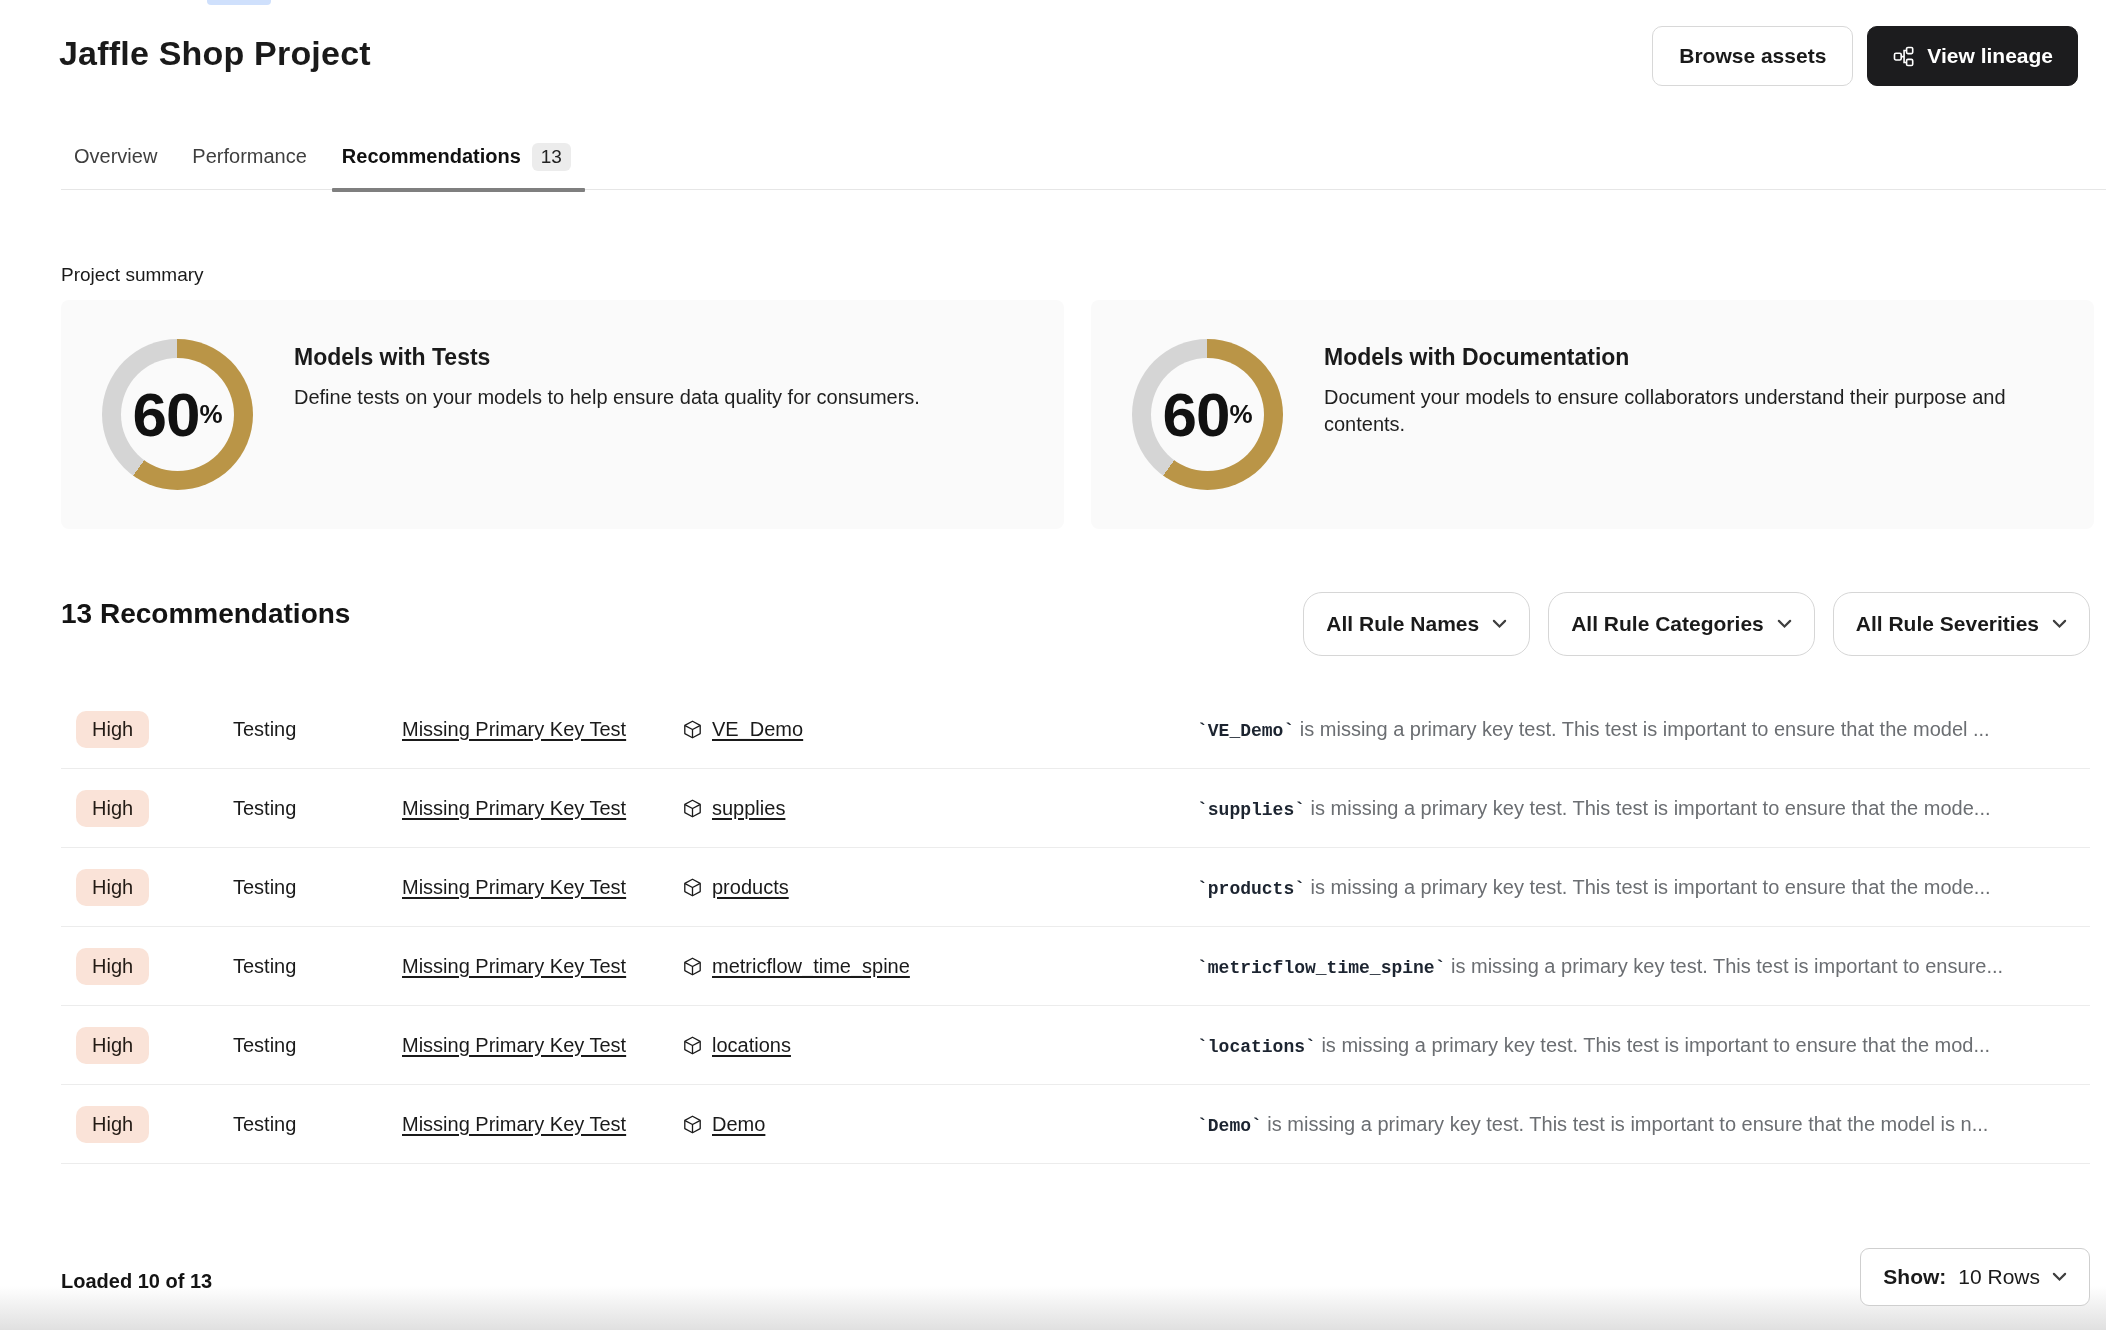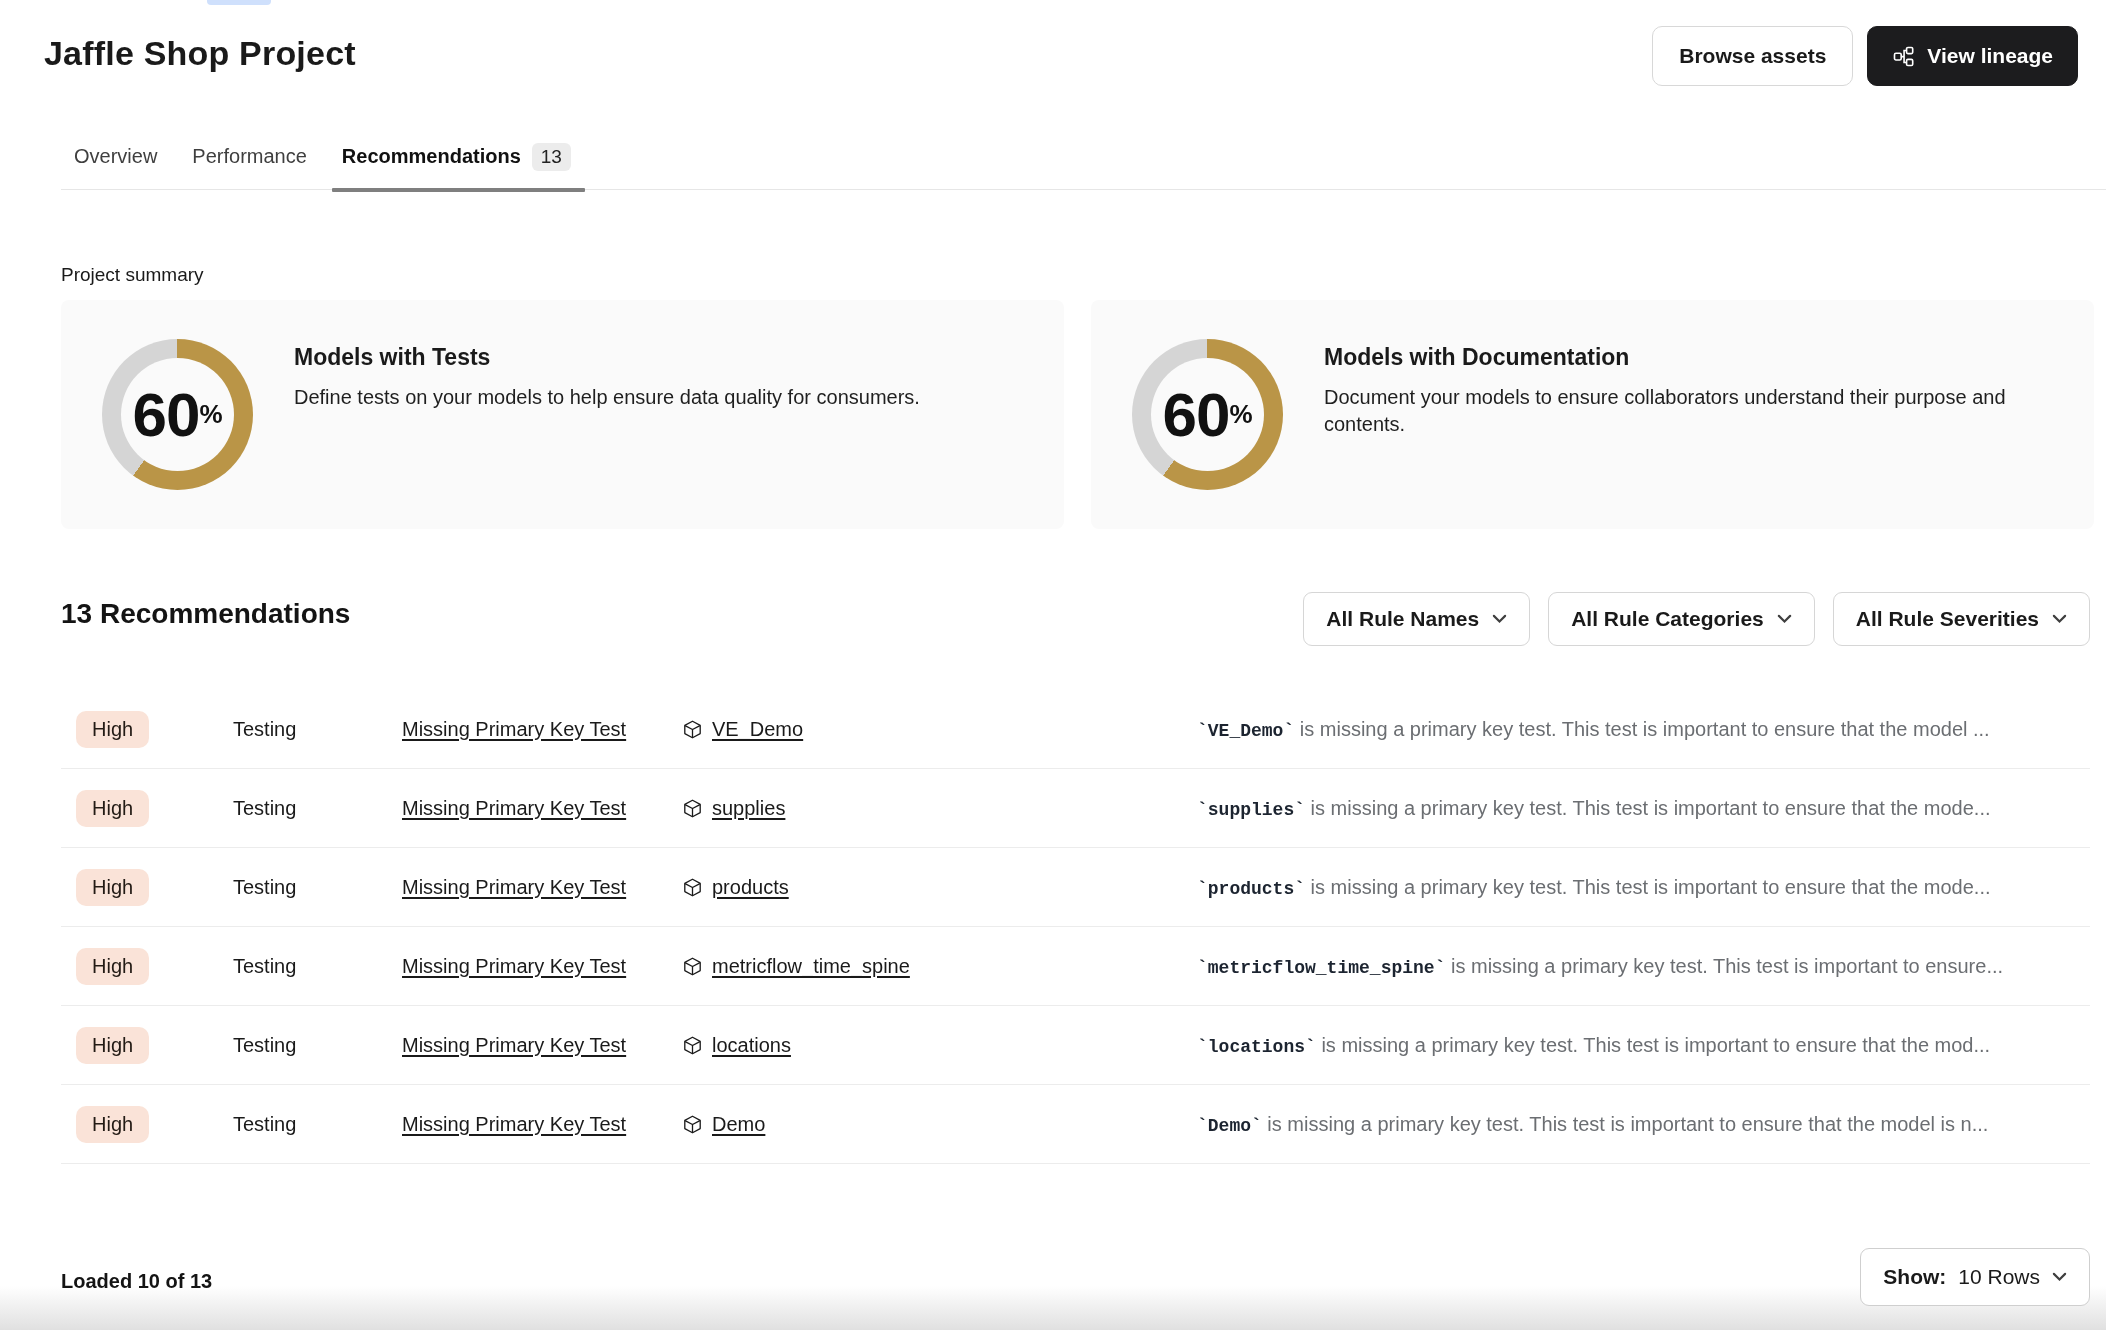--- a/index.html
+++ b/index.html
@@ -7,21 +7,21 @@
   .page {
     position:relative; width:2106px; height:1330px; overflow:hidden;
     font-family:"Liberation Sans", sans-serif; color:#1a1a1a; background:#fff;
   }
 
   
   .top-sliver { position:absolute; left:207px; top:0; width:64px; height:5px;
     background:#cfe0fc; border-radius:0 0 4px 4px; }
 
   
-  .page-title { position:absolute; left:44px; top:34px; font-size:34px; font-weight:600; letter-spacing:0.2px; }
+  .page-title { position:absolute; left:59px; top:34px; font-size:34px; font-weight:600; letter-spacing:0.2px; }
   .header-actions { position:absolute; top:26px; right:28px; display:flex; gap:14px;justify-content:flex-end; }
   .btn { display:flex; align-items:center; justify-content:center; height:60px;
     border-radius:10px; font-size:21px; font-weight:600; cursor:pointer; }
   .btn-secondary { background:#fff; border:1px solid #d8d8d8; padding:0 26px; color:#1a1a1a; }
   .btn-primary { background:#1c1c1e; border:1px solid #1c1c1e; color:#fff; padding:0 24px; gap:12px; }
   .btn-primary svg { display:block; }
 
   
   .tabs { position:absolute; left:61px; right:0; top:140px; height:50px;
     display:flex; gap:35px; padding-left:13px; border-bottom:1px solid #e6e6e6; }
@@ -40,22 +40,22 @@
   .donut-hole { position:absolute; left:19px; top:19px; width:113px; height:113px; border-radius:50%;
     background:#fafafa; display:flex; align-items:center; justify-content:center; } 
   .donut-pct { font-size:62px; font-weight:700; color:#111; letter-spacing:-1px; }
   .donut-sign { font-size:26px; font-weight:600; color:#111; }
   .card-title { position:absolute; left:233px; top:44px; font-size:23px; font-weight:700; }
   .card-desc { position:absolute; left:233px; top:84px; width:730px; font-size:20px; line-height:1.35; color:#1f1f1f; }
 
   
   .rec-heading { position:absolute; left:61px; top:598px; font-size:28px; font-weight:600; color:#141414; }
   .filters { position:absolute; top:592px; right:16px; display:flex; gap:18px; }
-  .filter-btn { display:flex; align-items:center; gap:13px; height:54px; padding:0 22px;
-    background:#fff; border:1px solid #d6d6d6; border-radius:9px;
+  .filter-btn { display:flex; align-items:center; gap:13px; height:64px; padding:0 22px;
+    background:#fff; border:1px solid #d6d6d6; border-radius:19px;
     font-size:21px; font-weight:600; color:#1a1a1a; cursor:pointer; }
   .chev { display:block; }
 
   
   .table { position:absolute; left:61px; top:690px; width:2029px; }
   .tgrid { display:grid; grid-template-columns:157px 169px 280px 515px auto; padding-left:15px; align-items:center; }
   .thead { height:45px; background:#fafafa; border-bottom:1px solid #e7e7e7;
     font-size:19px; color:#5a5e63; font-weight:400; }
   .trow { height:79px; border-bottom:1px solid #ececec; font-size:20px; }
   .sev-badge { display:inline-block; background:#fae3d8; color:#231b15;

